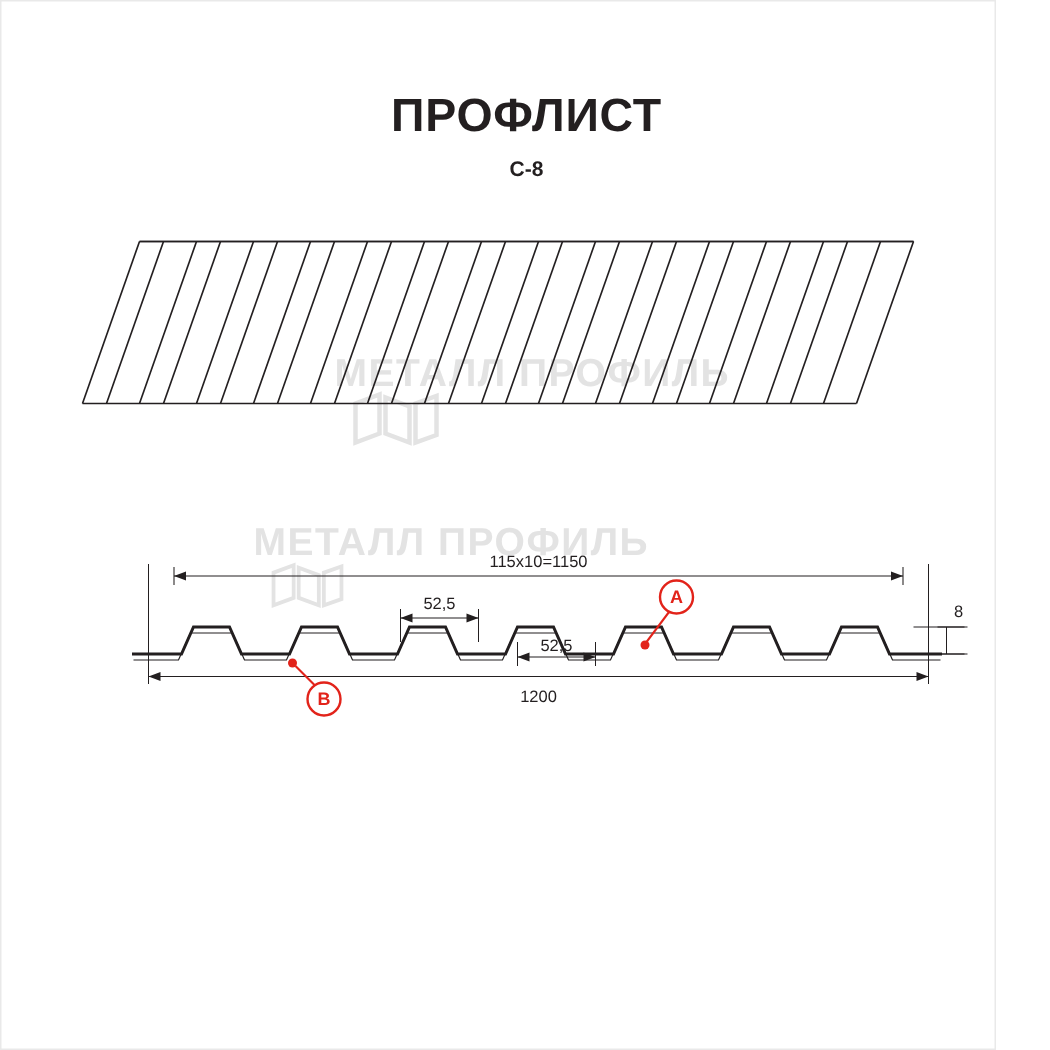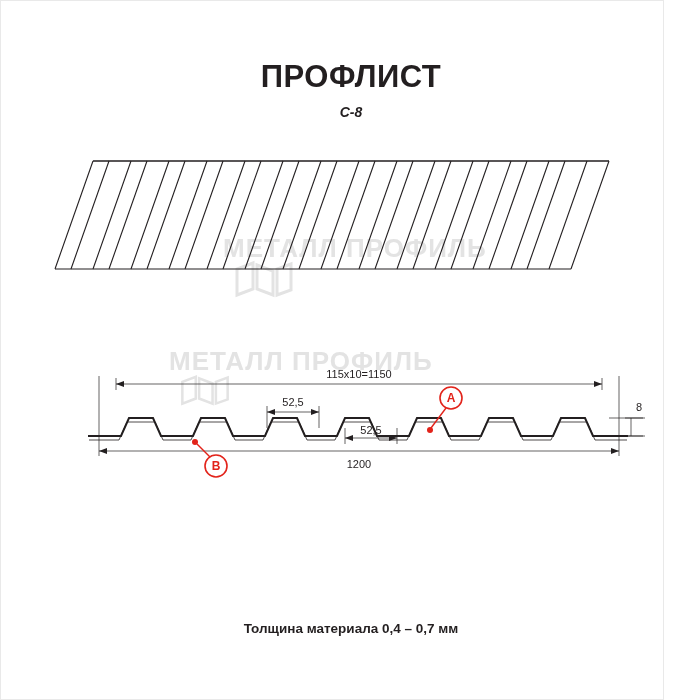--- a/index.html
+++ b/index.html
@@ -35,21 +35,20 @@
   }
   .subtitle {
     position: absolute;
     top: 103px;
     left: 0;
     width: 700px;
     text-align: center;
     font-size: 14px;
     font-weight: bold;
     color: #231f20;
-    font-style: italic;
   }
   .footnote {
     position: absolute;
     top: 620px;
     left: 0;
     width: 700px;
     text-align: center;
     font-size: 13.5px;
     font-weight: bold;
     color: #231f20;
@@ -274,15 +273,14 @@
       </g>
 
       <text class="dim-text" x="298" y="22" text-anchor="middle">115х10=1150</text>
       <text class="dim-text" x="232" y="50" text-anchor="middle">52,5</text>
       <text class="dim-text" x="310" y="78" text-anchor="middle">52,5</text>
       <text class="dim-text" x="298" y="112" text-anchor="middle">1200</text>
       <text class="dim-text" x="578" y="55" text-anchor="middle">8</text>
     </svg>
   </div>
 
-  <div class="footnote">Толщина материала 0,4 – 0,7 мм</div>
 
 </div>
 
 </body></html>

